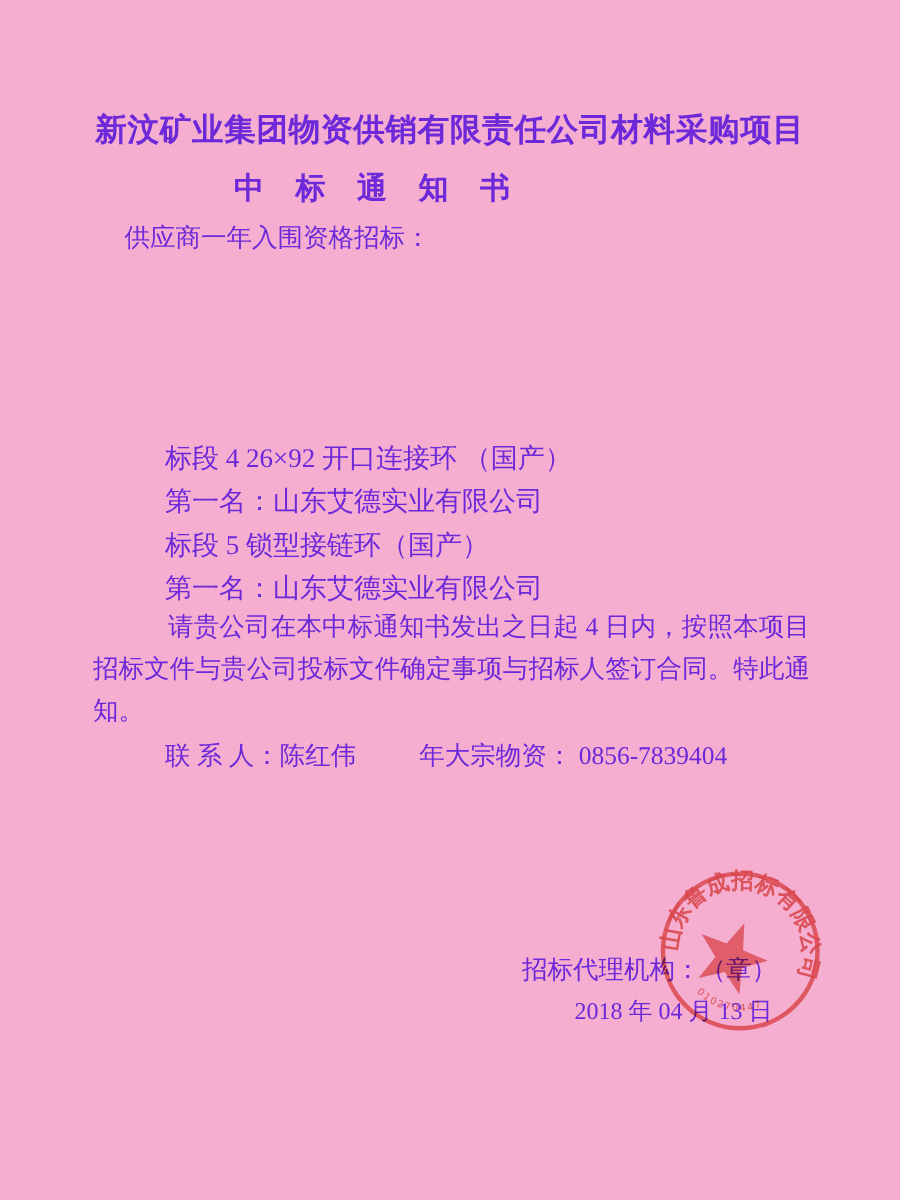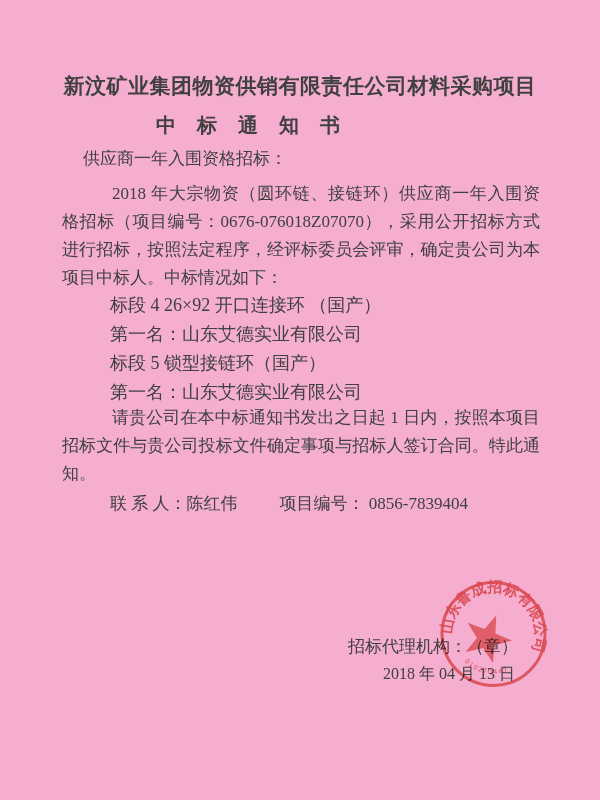--- a/index.html
+++ b/index.html
@@ -9,21 +9,21 @@
   body {
     width: 600px;
     height: 800px;
     font-family: "Liberation Serif", "DejaVu Serif", serif;
   }
   .page {
     position: relative;
     width: 600px;
     height: 800px;
     background: #f5aed0;
-    color: #404040;
+    color: #6d28d9;
     overflow: hidden;
   }
   .title-main {
     position: absolute;
     top: 72px;
     left: 0;
     width: 600px;
     text-align: center;
     font-size: 21px;
     font-weight: bold;
@@ -103,31 +103,30 @@
 <body>
 
 <div class="page">
 
   <div class="title-main">新汶矿业集团物资供销有限责任公司材料采购项目</div>
 
   <div class="title-sub">中 标 通 知 书</div>
 
   <div class="salutation">供应商一年入围资格招标：</div>
 
-  <div class="para para-1">2018 年大宗物资（圆环链、接链环）供应商一年入围资格招标（项目编号：0676-076018Z07070），采用公开招标方式进行招标，按照法定程序，经评标委员会评审，确定贵公司为本项目中标人。中标情况如下：</div>
 
   <div class="lot-line lot-a">标段 4 26×92 开口连接环 （国产）</div>
   <div class="lot-line win-a">第一名：山东艾德实业有限公司</div>
   <div class="lot-line lot-b">标段 5 锁型接链环（国产）</div>
   <div class="lot-line win-b">第一名：山东艾德实业有限公司</div>
 
-  <div class="para para-2">请贵公司在本中标通知书发出之日起 1 日内，按照本项目招标文件与贵公司投标文件确定事项与招标人签订合同。特此通知。</div>
+  <div class="para para-2">请贵公司在本中标通知书发出之日起 4 日内，按照本项目招标文件与贵公司投标文件确定事项与招标人签订合同。特此通知。</div>
 
   <div class="contact-line">
-    <span>联 系 人：</span><span>陈红伟</span><span class="gap"></span><span>项目编号：</span> <span>0856-7839404</span>
+    <span>联 系 人：</span><span>陈红伟</span><span class="gap"></span><span>年大宗物资：</span> <span>0856-7839404</span>
   </div>
 
   <div class="agency-line">招标代理机构：（章）</div>
 
   <div class="date-line">2018 年 04 月 13 日</div>
 
   <div class="seal">
     <svg width="133" height="133" viewBox="0 0 133 133" xmlns="http://www.w3.org/2000/svg">
       <defs>
         <path id="sealTopArc" d="M 32.1 88.1 A 42 42 0 1 1 100.9 88.1" fill="none"></path>

